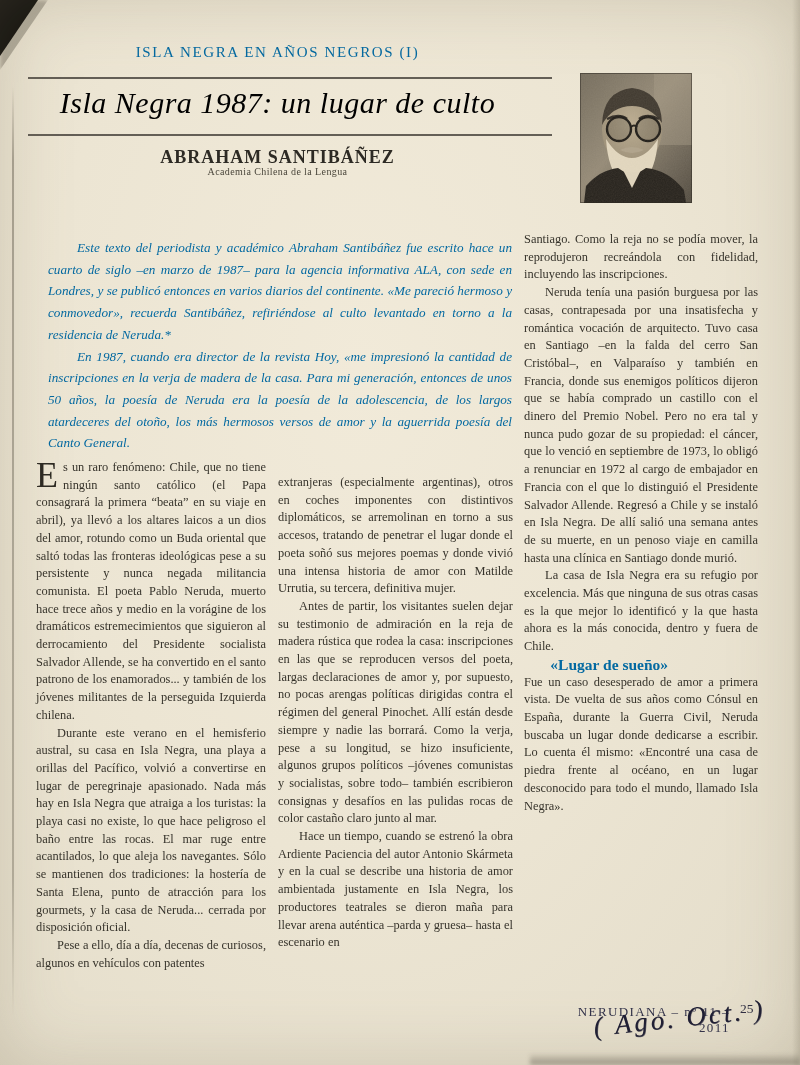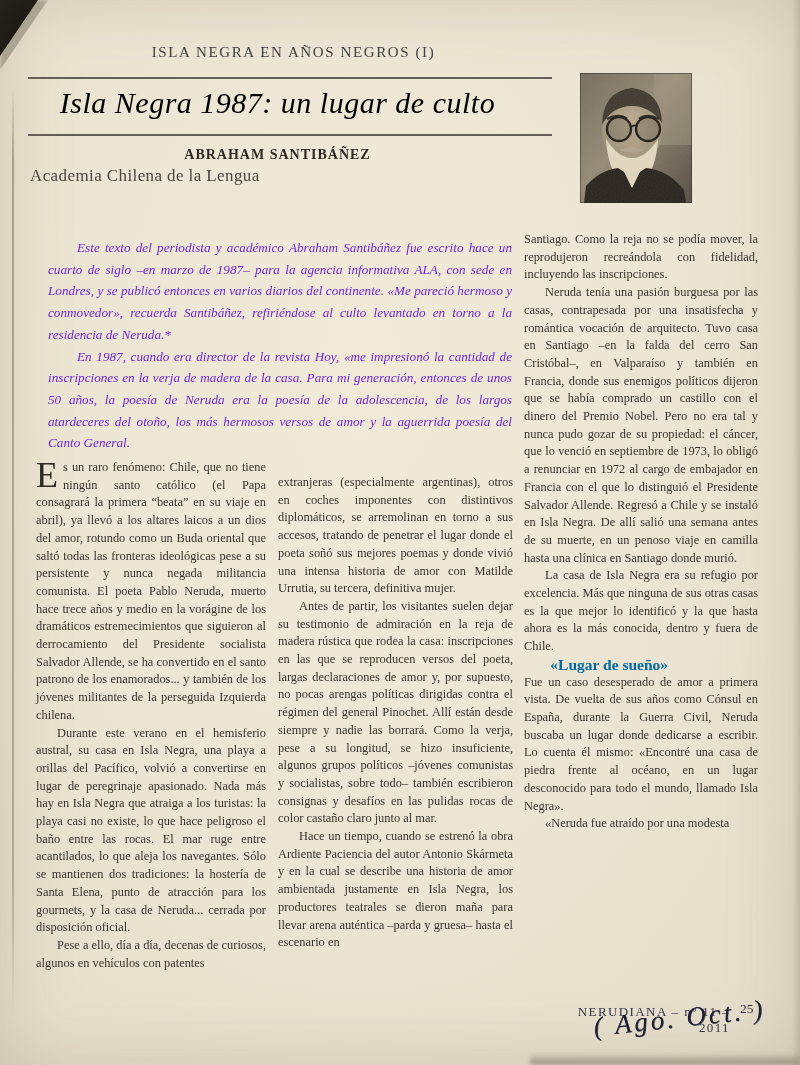--- a/index.html
+++ b/index.html
@@ -19,39 +19,39 @@
   .corner-dark{top:0;left:0;width:38px;height:56px;background:#0e0d0a;
     clip-path:polygon(0 0,100% 0,0 100%);}
   .edge-line{left:12px;top:86px;width:2px;height:930px;
     background:linear-gradient(to bottom,rgba(104,98,84,0) 0%,rgba(104,98,84,0.5) 8%,rgba(104,98,84,0.4) 85%,rgba(104,98,84,0) 100%);}
   .bottom-smudge{right:0;bottom:0;width:270px;height:12px;filter:blur(2px);
     background:linear-gradient(to top,rgba(82,77,66,0.5),rgba(82,77,66,0));}
   .right-edge{right:0;top:0;width:8px;height:100%;
     background:linear-gradient(to right,rgba(120,113,96,0),rgba(120,113,96,0.25));}
 
   
-  .kicker{left:46px;top:44px;width:495px;text-align:center;
-    font-size:15px;letter-spacing:1.6px;color:#404040;font-weight:normal;}
+  .kicker{left:30px;top:44px;width:495px;text-align:center;
+    font-size:15px;letter-spacing:1.6px;color:#0369a1;font-weight:normal;}
   .rule{left:28px;width:524px;height:1.6px;background:#4b473f;opacity:0.85;}
   .rule-top{top:77px;}
   .rule-mid{top:134px;}
   .title{left:30px;top:86px;width:495px;text-align:center;
     font-size:30px;font-style:italic;color:#000000;letter-spacing:0.5px;}
   .author{left:30px;top:147px;width:495px;text-align:center;
-    font-size:14px;font-weight:bold;letter-spacing:1px;color:#2d2a24;}
-  .affiliation{left:30px;top:166px;width:495px;text-align:left;
-    font-size:17px;letter-spacing:0.4px;color:#4a463b;}
+    font-size:18px;font-weight:bold;letter-spacing:1px;color:#2d2a24;}
+  .affiliation{left:30px;top:166px;width:495px;text-align:center;
+    font-size:10px;letter-spacing:0.4px;color:#4a463b;}
 
   
   .portrait{left:580px;top:73px;width:112px;height:130px;filter:sepia(0.22) contrast(0.96);}
 
   
   .intro{left:48px;top:237px;width:464px;
     font-style:italic;font-size:13.2px;line-height:21.7px;
-    text-align:justify;color:#6d28d9;}
+    text-align:justify;color:#0369a1;}
   .intro p{margin:0;text-indent:2.2em;}
 
   
   .col{text-align:justify;font-size:12.4px;line-height:17.7px;
     hyphens:auto;-webkit-hyphens:auto;color:#36332b;}
   .col p{margin:0;text-indent:1.7em;}
   .col p.noindent{text-indent:0;}
   .col1{left:36px;top:459px;width:230px;}
   .col2{left:278px;top:474px;width:235px;}
   .col3{left:524px;top:231px;width:234px;}
@@ -134,20 +134,19 @@
   <p>Antes de partir, los visitantes suelen dejar su testimonio de admiración en la reja de madera rústica que rodea la casa: inscripciones en las que se reproducen versos del poeta, largas declaraciones de amor y, por supuesto, no pocas arengas políticas dirigidas contra el régimen del general Pinochet. Allí están desde siempre y nadie las borrará. Como la verja, pese a su longitud, se hizo insuficiente, algunos grupos políticos –jóvenes comunistas y socialistas, sobre todo– también escribieron consignas y desafíos en las pulidas rocas de color castaño claro junto al mar.</p>
   <p>Hace un tiempo, cuando se estrenó la obra Ardiente Paciencia del autor Antonio Skármeta y en la cual se describe una historia de amor ambientada justamente en Isla Negra, los productores teatrales se dieron maña para llevar arena auténtica –parda y gruesa– hasta el escenario en</p>
 </div>
 
 <div class="abs col col3">
   <p class="noindent">Santiago. Como la reja no se podía mover, la reprodujeron recreándola con fidelidad, incluyendo las inscripciones.</p>
   <p>Neruda tenía una pasión burguesa por las casas, contrapesada por una insatisfecha y romántica vocación de arquitecto. Tuvo casa en Santiago –en la falda del cerro San Cristóbal–, en Valparaíso y también en Francia, donde sus enemigos políticos dijeron que se había comprado un castillo con el dinero del Premio Nobel. Pero no era tal y nunca pudo gozar de su propiedad: el cáncer, que lo venció en septiembre de 1973, lo obligó a renunciar en 1972 al cargo de embajador en Francia con el que lo distinguió el Presidente Salvador Allende. Regresó a Chile y se instaló en Isla Negra. De allí salió una semana antes de su muerte, en un penoso viaje en camilla hasta una clínica en Santiago donde murió.</p>
   <p>La casa de Isla Negra era su refugio por excelencia. Más que ninguna de sus otras casas es la que mejor lo identificó y la que hasta ahora es la más conocida, dentro y fuera de Chile.</p>
   <p class="subhead">«Lugar de sueño»</p>
   <p class="noindent">Fue un caso desesperado de amor a primera vista. De vuelta de sus años como Cónsul en España, durante la Guerra Civil, Neruda buscaba un lugar donde dedicarse a escribir. Lo cuenta él mismo: «Encontré una casa de piedra frente al océano, en un lugar desconocido para todo el mundo, llamado Isla Negra».</p>
-  <p>«Neruda fue atraído por una modesta</p>
 </div>
 
 <div class="abs journal">NERUDIANA – nº 11 – 2011</div>
 <div class="abs pagenum">25</div>
 <div class="abs handwriting">( Ago. Oct. )</div>
 
 <div class="vignette"></div>
 
 </body></html>

